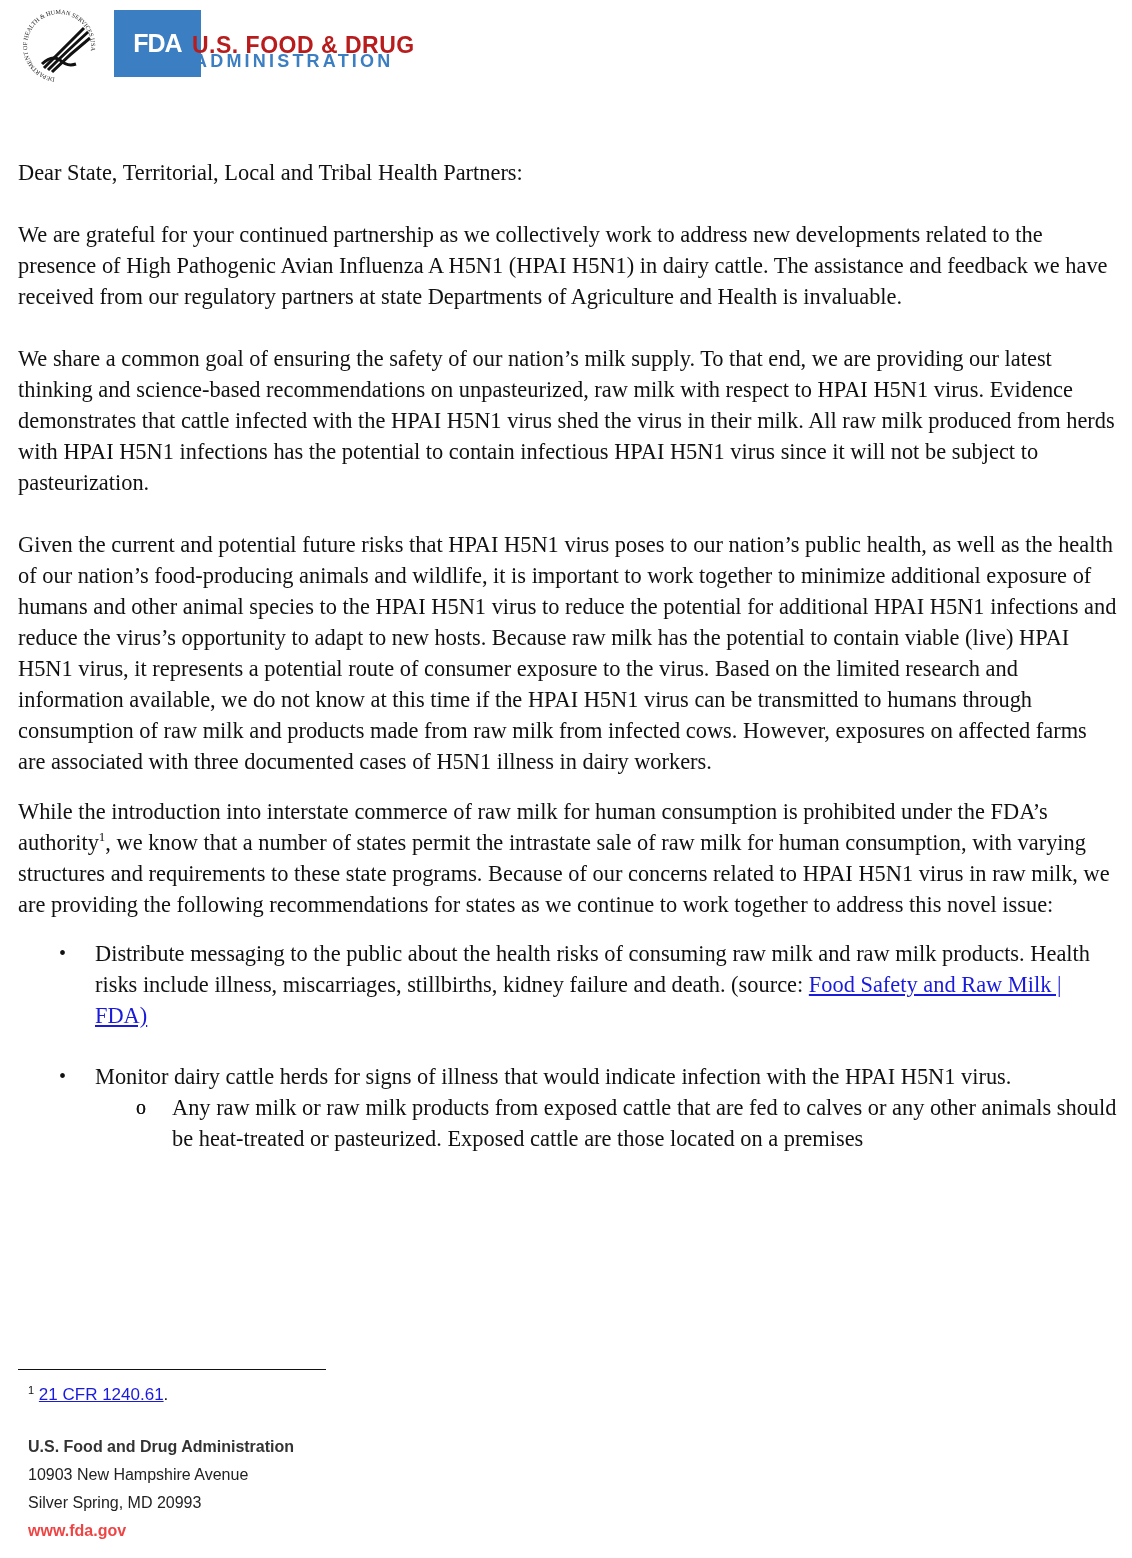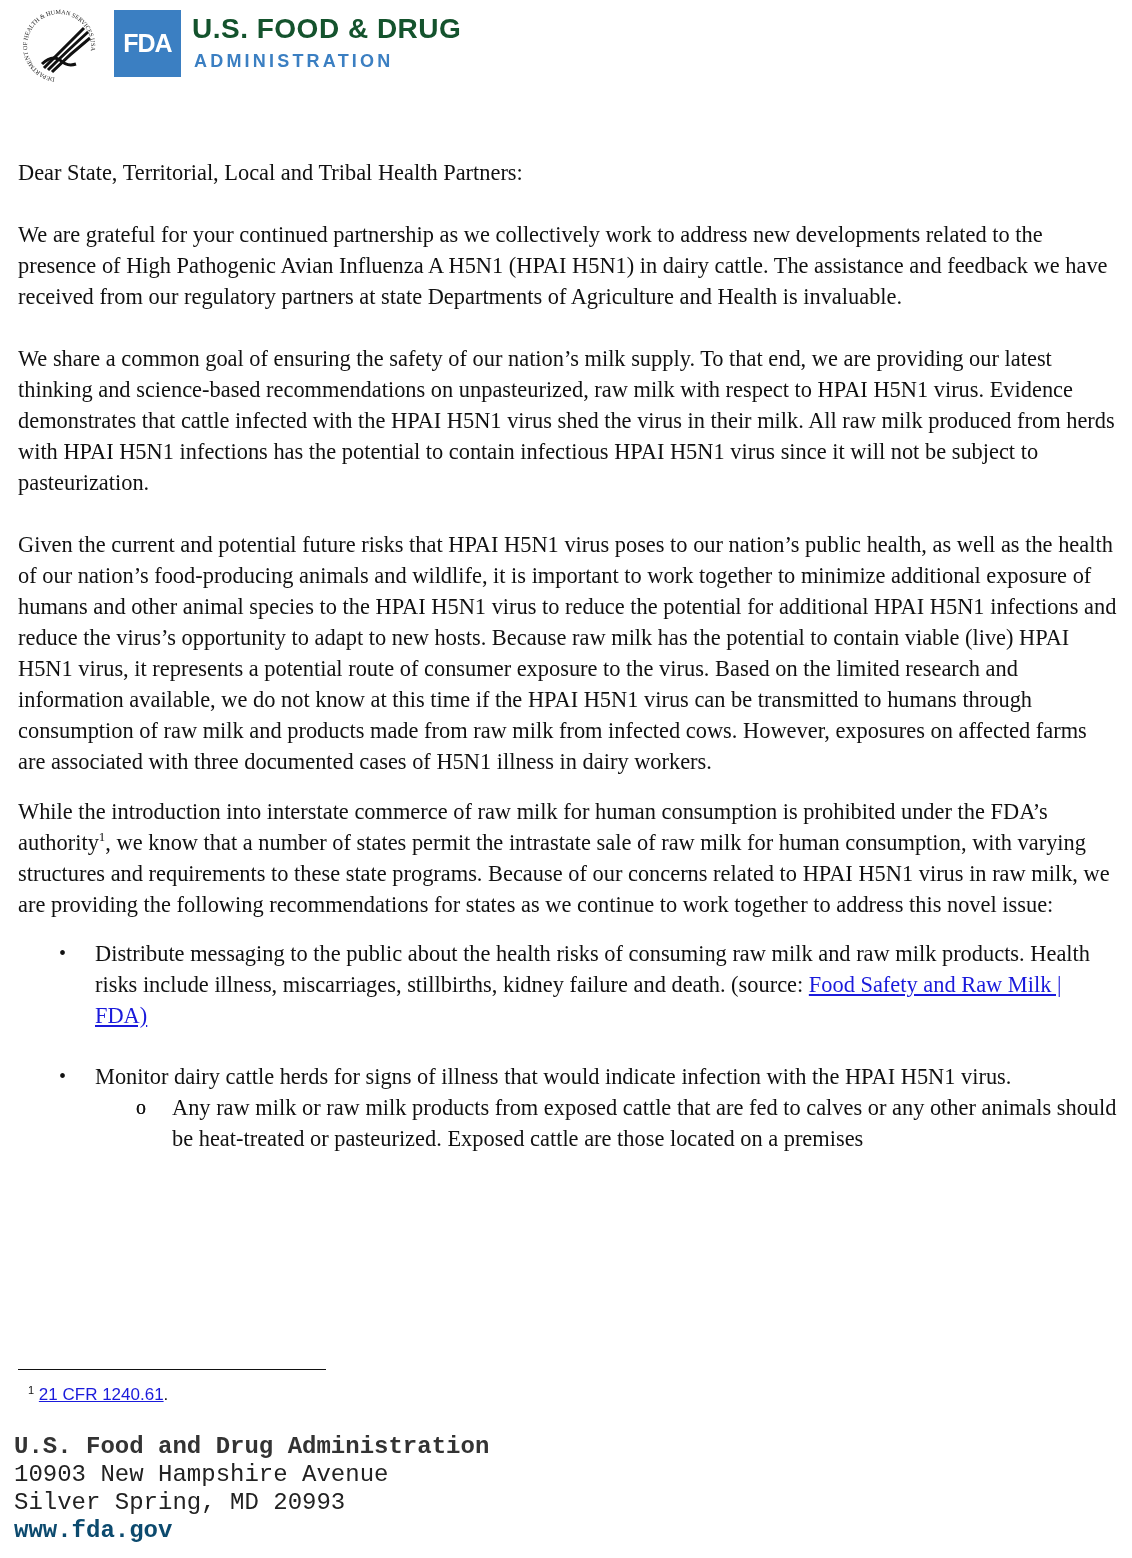--- a/index.html
+++ b/index.html
@@ -17,36 +17,36 @@
       width: 1132px; height: 90px;
     }
     .hhs-seal {
       position: absolute;
       left: 14px; top: 6px;
       width: 90px; height: 80px;
     }
     .fda-box {
       position: absolute;
       left: 114px; top: 10px;
-      width: 67px; height: 67px;
+      width: 87px; height: 67px;
       background: #3b7fc2;
       color: #ffffff;
       font-family: "Liberation Sans", "DejaVu Sans", sans-serif;
       font-weight: bold;
       font-size: 25px;
       letter-spacing: -1px;
       display: flex; align-items: center; justify-content: center;
     }
     .fda-name {
       position: absolute;
-      left: 192px; top: 12px;
-      color: #14532d;
+      left: 192px; top: 28px;
+      color: #b91c1c;
       font-family: "Liberation Sans", "DejaVu Sans", sans-serif;
       font-weight: bold;
-      font-size: 28px;
+      font-size: 23px;
       line-height: 34px;
       letter-spacing: 0.5px;
       white-space: nowrap;
     }
     .fda-sub {
       position: absolute;
       left: 194px; top: 51px;
       color: #3b7fc2;
       font-family: "Liberation Sans", "DejaVu Sans", sans-serif;
       font-weight: bold;
@@ -102,28 +102,28 @@
       left: 28px; top: 1384px;
       font-family: "Liberation Sans", "DejaVu Sans", sans-serif;
       font-size: 17px;
       line-height: 22px;
       white-space: nowrap;
     }
     .footnote sup { font-size: 11px; vertical-align: 6px; }
     .footnote a { color: #1a1adb; text-decoration: underline; }
     .address {
       position: absolute;
-      left: 14px; top: 1433px;
-      font-family: Liberation Mono, monospace;
-      font-size: 24px;
+      left: 28px; top: 1433px;
+      font-family: Liberation Sans, sans-serif;
+      font-size: 16px;
       line-height: 28px;
       color: #222;
     }
     .address .org { font-weight: bold; color: #333; }
-    .address .web { font-weight: bold; color: #0c4a6e; }
+    .address .web { font-weight: bold; color: #ef4444; }
   </style>
 </head>
 <body>
 
 <div class="header">
   <svg class="hhs-seal" viewBox="0 0 90 80">
     <defs>
       <path id="ring" d="M45,72 A32,32 0 1,1 45.1,72"></path>
     </defs>
     <text font-size="6.2" font-family="Liberation Serif, serif" fill="#222">

